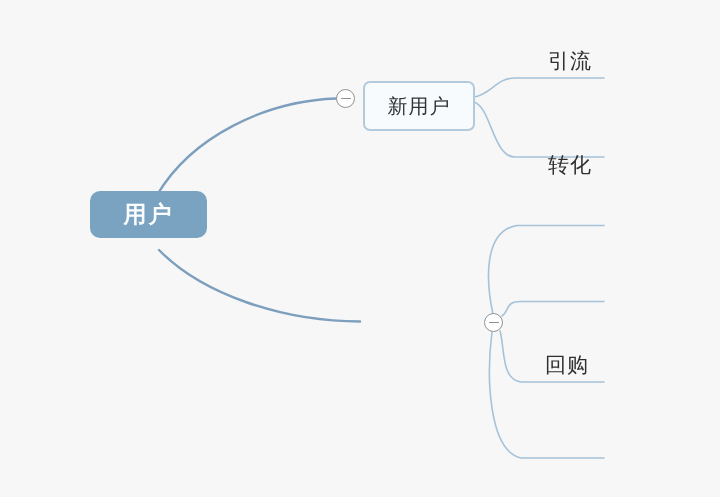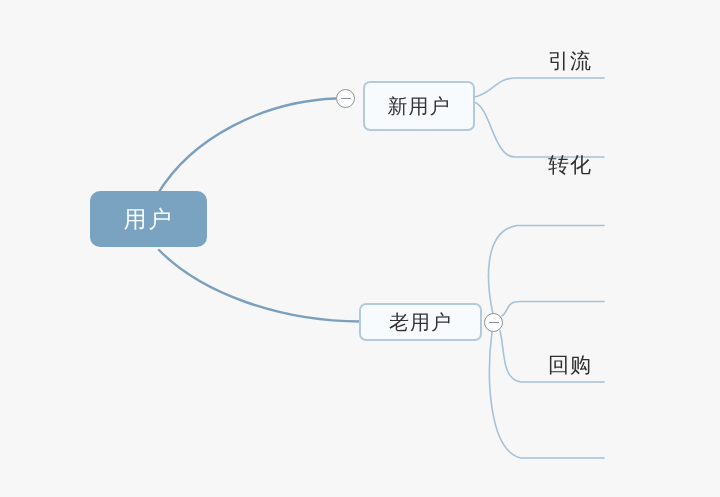--- a/index.html
+++ b/index.html
@@ -35,26 +35,26 @@
     position: absolute;
     display: flex;
     align-items: center;
     justify-content: center;
     box-sizing: border-box;
     cursor: default;
     white-space: nowrap;
   }
   .root-node {
     left: 90px; top: 191px;
-    width: 117px; height: 56px;
+    width: 117px; height: 47px;
     background: var(--root-fill, #7aa3c2);
     border-radius: 10px;
     color: var(--root-text, #fafcfd);
     font-size: 23px;
-    font-weight: normal;
+    font-weight: bold;
     letter-spacing: 2px;
   }
   .branch-node {
     background: var(--branch-fill, #f8fbfd);
     border: 2px solid var(--branch-border, #b3cadc);
     border-radius: 7px;
     color: var(--branch-text, #333333);
     font-size: 20px;
     letter-spacing: 1px;
   }
@@ -90,21 +90,21 @@
     color: #2f2f2f;
     font-size: 21px;
     letter-spacing: 1px;
     cursor: default;
     white-space: nowrap;
   }
   .leaf-1 { left: 514px; top: 46px; }
   .leaf-2 { left: 514px; top: 125px; margin-top: 25px; }
   .leaf-3 { left: 514px; top: 193px; }
   .leaf-4 { left: 514px; top: 269px; }
-  .leaf-5 { left: 514px; top: 350px; }
+  .leaf-5 { left: 487px; top: 350px; text-align: right; }
   .leaf-6 { left: 514px; top: 426px; }
 </style>
 </head>
 <body>
 
 <div class="canvas">
 
   <svg class="edges" viewBox="0 0 720 497" xmlns="http://www.w3.org/2000/svg">
 
     <path class="edge-primary" d="M 157,195 C 192,136 266,101 336,98.5"></path>
@@ -119,23 +119,20 @@
     <path class="edge-secondary" d="M 492,332 C 486,378 489,451 521,458 H 604"></path>
   </svg>
 
   <div class="node root-node">
     <span>用户</span>
   </div>
 
   <div class="node branch-node branch-new">
     <span>新用户</span>
   </div>
-  <div class="node branch-node branch-old">
-    <span>老用户</span>
-  </div>
 
   <div class="collapse collapse-new">
     <span class="minus-bar"></span>
   </div>
   <div class="collapse collapse-old">
     <span class="minus-bar"></span>
   </div>
 
   <div class="leaf leaf-1">
     <span>引流</span>

